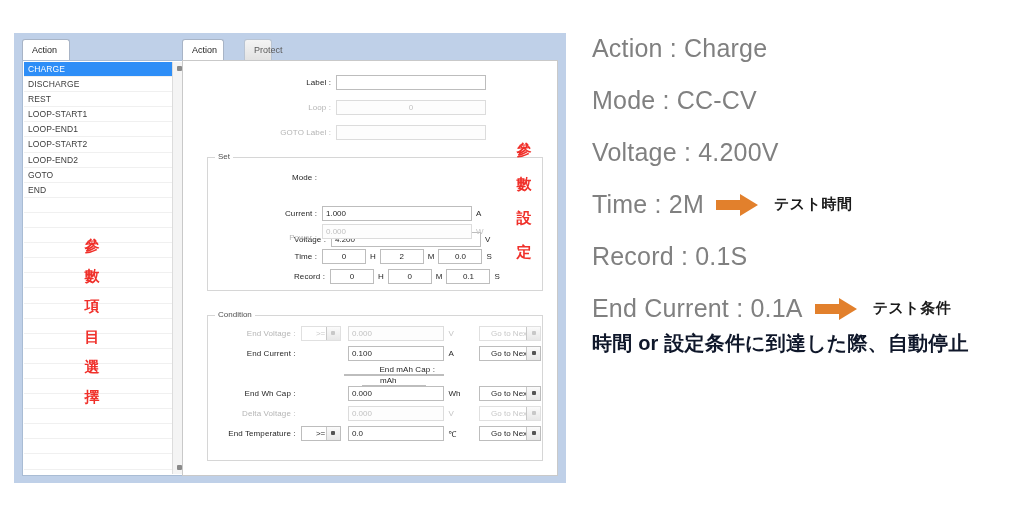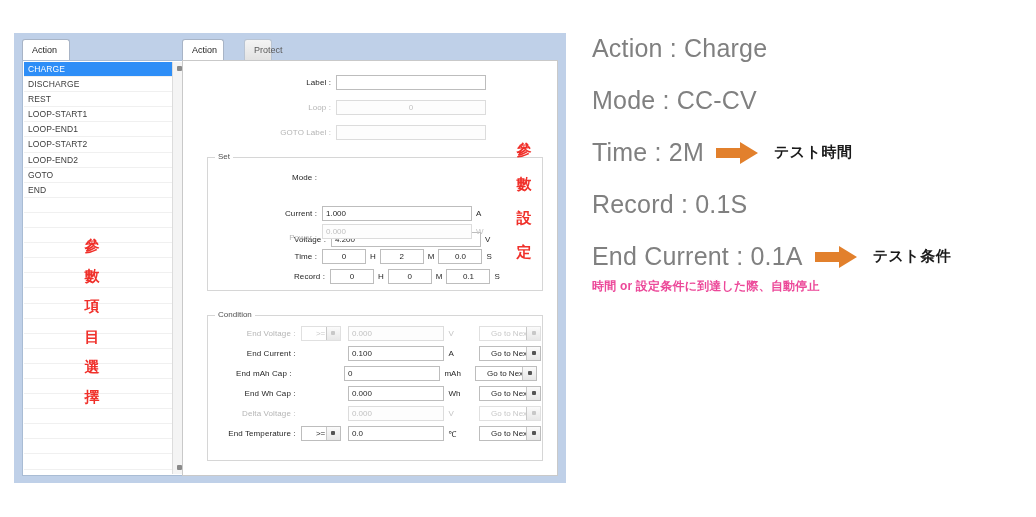--- a/index.html
+++ b/index.html
@@ -275,22 +275,22 @@
     letter-spacing: 0.5px;
   }
   .arrow-icon {
     display: inline-block;
     width: 42px;
     height: 22px;
     margin: 0 6px 0 12px;
     flex: 0 0 auto;
   }
   .note-footer {
-    font-size: 12px;
-    color: #ec4899;
+    font-size: 20px;
+    color: #0f172a;
     font-weight: bold;
     letter-spacing: 0.2px;
     white-space: nowrap;
     margin-top: -4px;
   }
 </style>
 </head>
 <body>
 
 <div id="app-window">
@@ -444,21 +444,21 @@
             </div>
             <div class="frow" style="left: 4px; top: 36px; width: 330px;">
               <div class="flabel" style="width: 88px;">End Current :</div>
               <div style="width: 44px; margin-left: 5px;"></div>
               <div class="fbox" style="width: 100px; margin-left: 5px;">0.100</div>
               <span class="unit" style="width: 26px; display: inline-block;">A</span>
               <div class="combo" style="width: 64px; margin-left: 6px;"><span>Go to Next</span><span class="btn">
                   <i></i>
                 </span></div>
             </div>
-            <div class="frow" style="left: 0; top: 56px; width: 330px;">
+            <div class="frow" style="left: 19px; top: 56px; width: 330px; flex-direction: column;">
               <div class="flabel" style="width: 88px;">End mAh Cap :</div>
               <div style="width: 44px; margin-left: 5px;"></div>
               <div class="fbox" style="width: 100px; margin-left: 5px;">0</div>
               <span class="unit" style="width: 26px; display: inline-block;">mAh</span>
               <div class="combo" style="width: 64px; margin-left: 6px;"><span>Go to Next</span><span class="btn">
                   <i></i>
                 </span></div>
             </div>
             <div class="frow" style="left: 4px; top: 76px; width: 330px;">
               <div class="flabel" style="width: 88px;">End Wh Cap :</div>
@@ -507,20 +507,23 @@
 
 <div id="notes">
   <div id="notes-lines">
       <div class="note-line">
         <span>Action : Charge</span>
       </div>
       <div class="note-line">
         <span>Mode : CC-CV</span>
       </div>
       <div class="note-line">
+        <span>Voltage : 4.200V</span>
+      </div>
+      <div class="note-line">
         <span>Time : 2M</span>
         <span class="arrow-icon"><svg viewBox="0 0 42 22" width="42" height="22">
             <polygon points="0,6 24,6 24,0 42,11 24,22 24,16 0,16" fill="#e2802c"></polygon>
           </svg></span>
         <span class="jp">テスト時間</span>
       </div>
       <div class="note-line">
         <span>Record  :  0.1S</span>
       </div>
       <div class="note-line">

